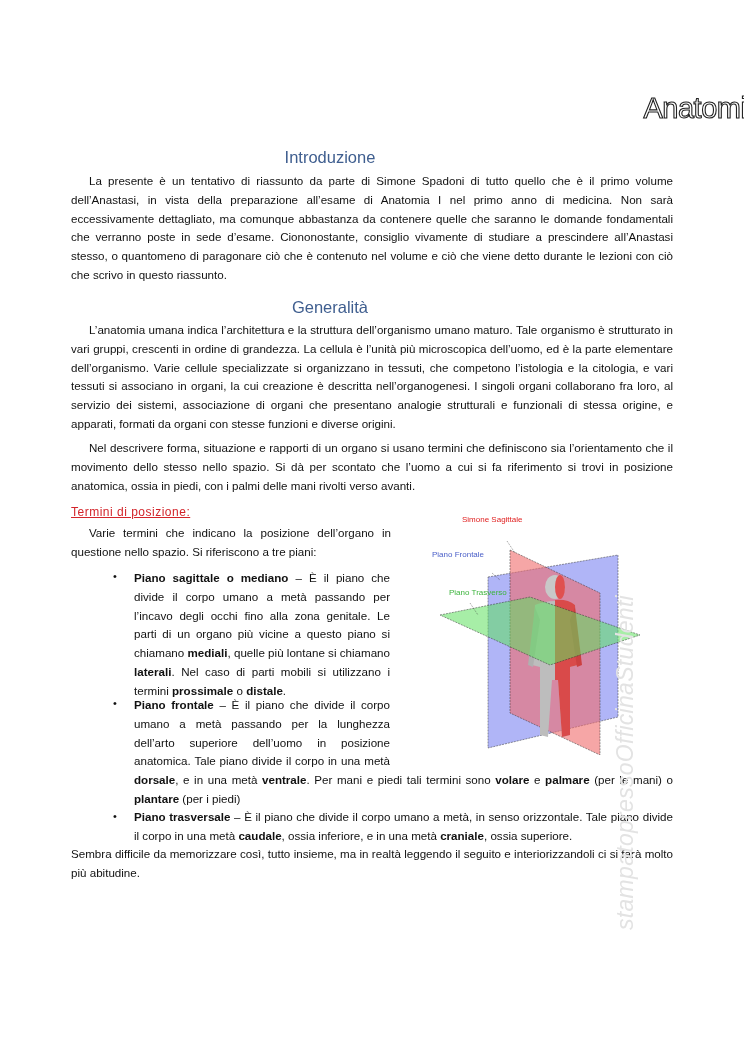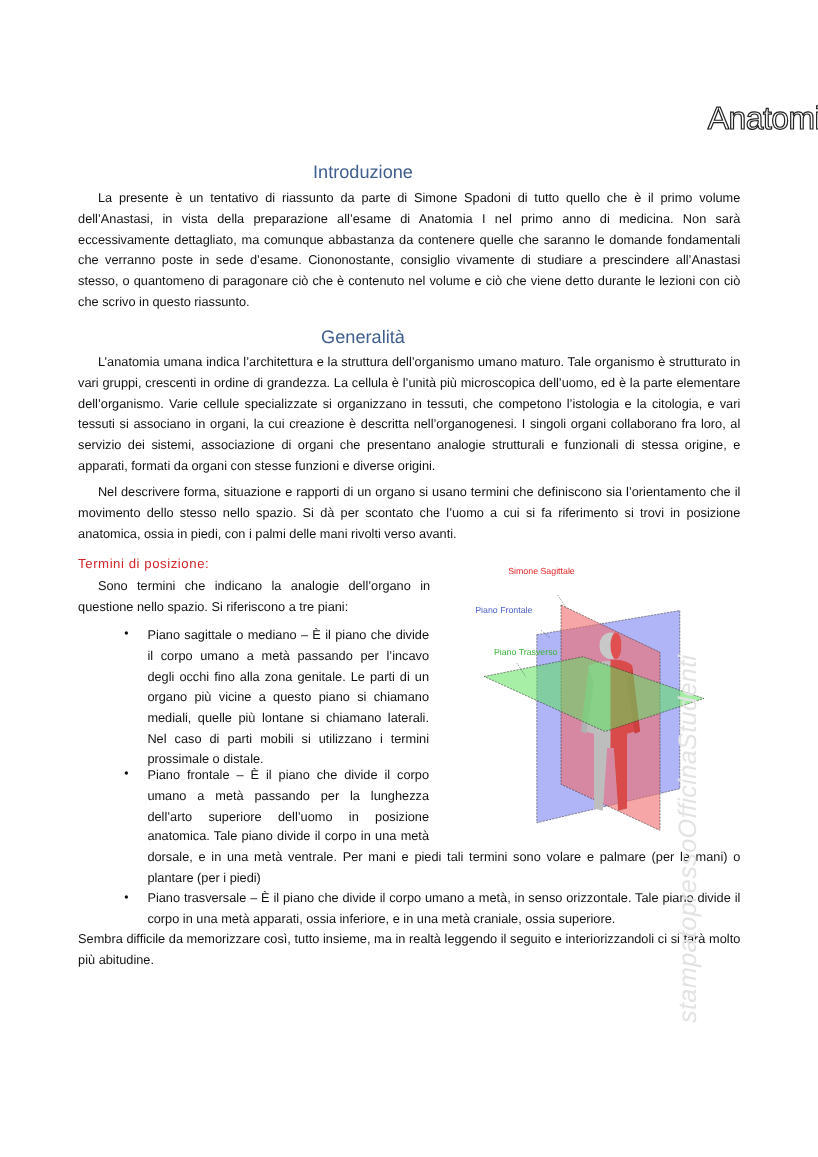--- a/index.html
+++ b/index.html
@@ -8,26 +8,26 @@
     .page { position: absolute; left: 0; top: 0; width: 744px; height: 1052px; }
     .title { position: absolute; top: 92px; left: 18px; width: 744px; text-align: right;
              font-size: 29px; letter-spacing: -0.5px; color: #fff;
              -webkit-text-stroke: 1.1px #222; font-weight: normal; }
     .h2 { position: absolute; left: 0; width: 660px; text-align: center;
           font-size: 16.5px; color: #3f5e8f; }
     .para { position: absolute; left: 71px; width: 602px; font-size: 11.6px;
             line-height: 18.8px; text-align: justify; text-align-last: left; }
     .para .indent { display: inline-block; width: 18px; }
     .h3 { position: absolute; left: 71px; top: 505px; font-size: 12px; color: #d3242a;
-          letter-spacing: 0.5px; }
+          letter-spacing: 0.5px; text-decoration: underline; }
     .leftcol { position: absolute; left: 71px; width: 320px; font-size: 11.6px;
                line-height: 18.8px; text-align: justify; }
     .bullet { position: absolute; font-size: 11.6px; line-height: 18.8px; text-align: justify; }
     .dot { position: absolute; left: 113px; font-size: 11px; }
-    b { font-weight: normal; margin-top: 11px; }
+    b { font-weight: bold; margin-top: 11px; }
     .figure { position: absolute; left: 400px; top: 505px; width: 240px; height: 250px; }
     .fig-label { position: absolute; font-size: 8px; }
     .watermark { position: absolute; left: 612px; top: 930px; transform-origin: left top;
                  transform: rotate(-90deg); font-size: 23px; font-style: italic;
                  color: #e3e3e3; white-space: nowrap; letter-spacing: 0.3px; }
   </style>
 </head>
 <body>
 
 <div class="page">
@@ -35,30 +35,30 @@
   <div class="title">Anatomia</div>
 
   <div class="h2" style="top:148px">Introduzione</div>
   <div class="para" style="top:172px"><span class="indent"></span><span>La presente è un tentativo di riassunto da parte di Simone Spadoni di tutto quello che è il primo volume dell’Anastasi, in vista della preparazione all’esame di Anatomia I nel primo anno di medicina. Non sarà eccessivamente dettagliato, ma comunque abbastanza da contenere quelle che saranno le domande fondamentali che verranno poste in sede d’esame. Ciononostante, consiglio vivamente di studiare a prescindere all’Anastasi stesso, o quantomeno di paragonare ciò che è contenuto nel volume e ciò che viene detto durante le lezioni con ciò che scrivo in questo riassunto.</span></div>
 
   <div class="h2" style="top:298px">Generalità</div>
   <div class="para" style="top:321px"><span class="indent"></span><span>L’anatomia umana indica l’architettura e la struttura dell’organismo umano maturo.  Tale organismo è strutturato in vari gruppi, crescenti in ordine di grandezza. La cellula è l’unità più microscopica dell’uomo, ed è la parte elementare dell’organismo. Varie cellule specializzate si organizzano in tessuti, che competono l’istologia e la citologia, e vari tessuti si associano in organi, la cui creazione è descritta nell’organogenesi. I singoli organi collaborano fra loro, al servizio dei sistemi, associazione di organi che presentano analogie strutturali e funzionali di stessa origine, e apparati, formati da organi con stesse funzioni e diverse origini.</span></div>
   <div class="para" style="top:439px"><span class="indent"></span><span>Nel descrivere forma, situazione e rapporti di un organo si usano termini che definiscono sia l’orientamento che il movimento dello stesso nello spazio. Si dà per scontato che l’uomo a cui si fa riferimento si trovi in posizione anatomica, ossia in piedi, con i palmi delle mani rivolti verso avanti.</span></div>
 
   <div class="h3">Termini di posizione:</div>
-  <div class="leftcol" style="top:524px"><span class="indent" style="display:inline-block;width:18px"></span><span>Sono termini che indicano la analogie dell’organo in questione nello spazio. Si riferiscono a tre piani:</span></div>
+  <div class="leftcol" style="top:524px"><span class="indent" style="display:inline-block;width:18px"></span><span>Varie termini che indicano la posizione dell’organo in questione nello spazio. Si riferiscono a tre piani:</span></div>
 
   <span class="dot" style="top:570px">•</span>
   <div class="bullet" id="b0" style="left:134px; top:569px; width:256px;"><b>Piano sagittale o mediano</b> – È il piano che divide il corpo umano a metà passando per l’incavo degli occhi fino alla zona genitale. Le parti di un organo più vicine a questo piano si chiamano <b>mediali</b>, quelle più lontane si chiamano <b>laterali</b>. Nel caso di parti mobili si utilizzano i termini <b>prossimale</b> o <b>distale</b>.</div>
 
   <span class="dot" style="top:697px">•</span>
   <div class="bullet" id="b1" style="left: 134px; top: 696px; width: 539px;"><span style="float: right; width: 283px; height: 75px;"></span><b>Piano frontale</b> – È il piano che divide il corpo umano a metà passando per la lunghezza dell’arto superiore dell’uomo in posizione anatomica. Tale piano divide il corpo in una metà <b>dorsale</b>, e in una metà <b>ventrale</b>. Per mani e piedi tali termini sono <b>volare</b> e <b>palmare</b> (per le mani) o <b>plantare</b> (per i piedi)</div>
 
   <span class="dot" style="top:810px">•</span>
-  <div class="bullet" id="b2" style="left:134px; top:808px; width:539px;"><b>Piano trasversale</b> – È il piano che divide il corpo umano a metà, in senso orizzontale. Tale piano divide il corpo in una metà <b>apparati</b>, ossia inferiore, e in una metà <b>craniale</b>, ossia superiore.</div>
+  <div class="bullet" id="b2" style="left:134px; top:808px; width:539px;"><b>Piano trasversale</b> – È il piano che divide il corpo umano a metà, in senso orizzontale. Tale piano divide il corpo in una metà <b>caudale</b>, ossia inferiore, e in una metà <b>craniale</b>, ossia superiore.</div>
 
   <div class="para" style="top:845px; left:71px; width:602px;">Sembra difficile da memorizzare così, tutto insieme, ma in realtà leggendo il seguito e interiorizzandoli ci si farà molto più abitudine.</div>
 
   <div class="figure">
     <svg width="240" height="250" viewBox="0 0 240 250">
 
       <polygon points="88,72 218,50 218,212 88,243" fill="#6f78f0" fill-opacity="0.55" stroke="#333" stroke-width="0.5" stroke-dasharray="2,1"></polygon>
 
       <polygon points="110,45 200,88 200,250 110,208" fill="#f06a6a" fill-opacity="0.6" stroke="#333" stroke-width="0.5" stroke-dasharray="2,1"></polygon>
 

